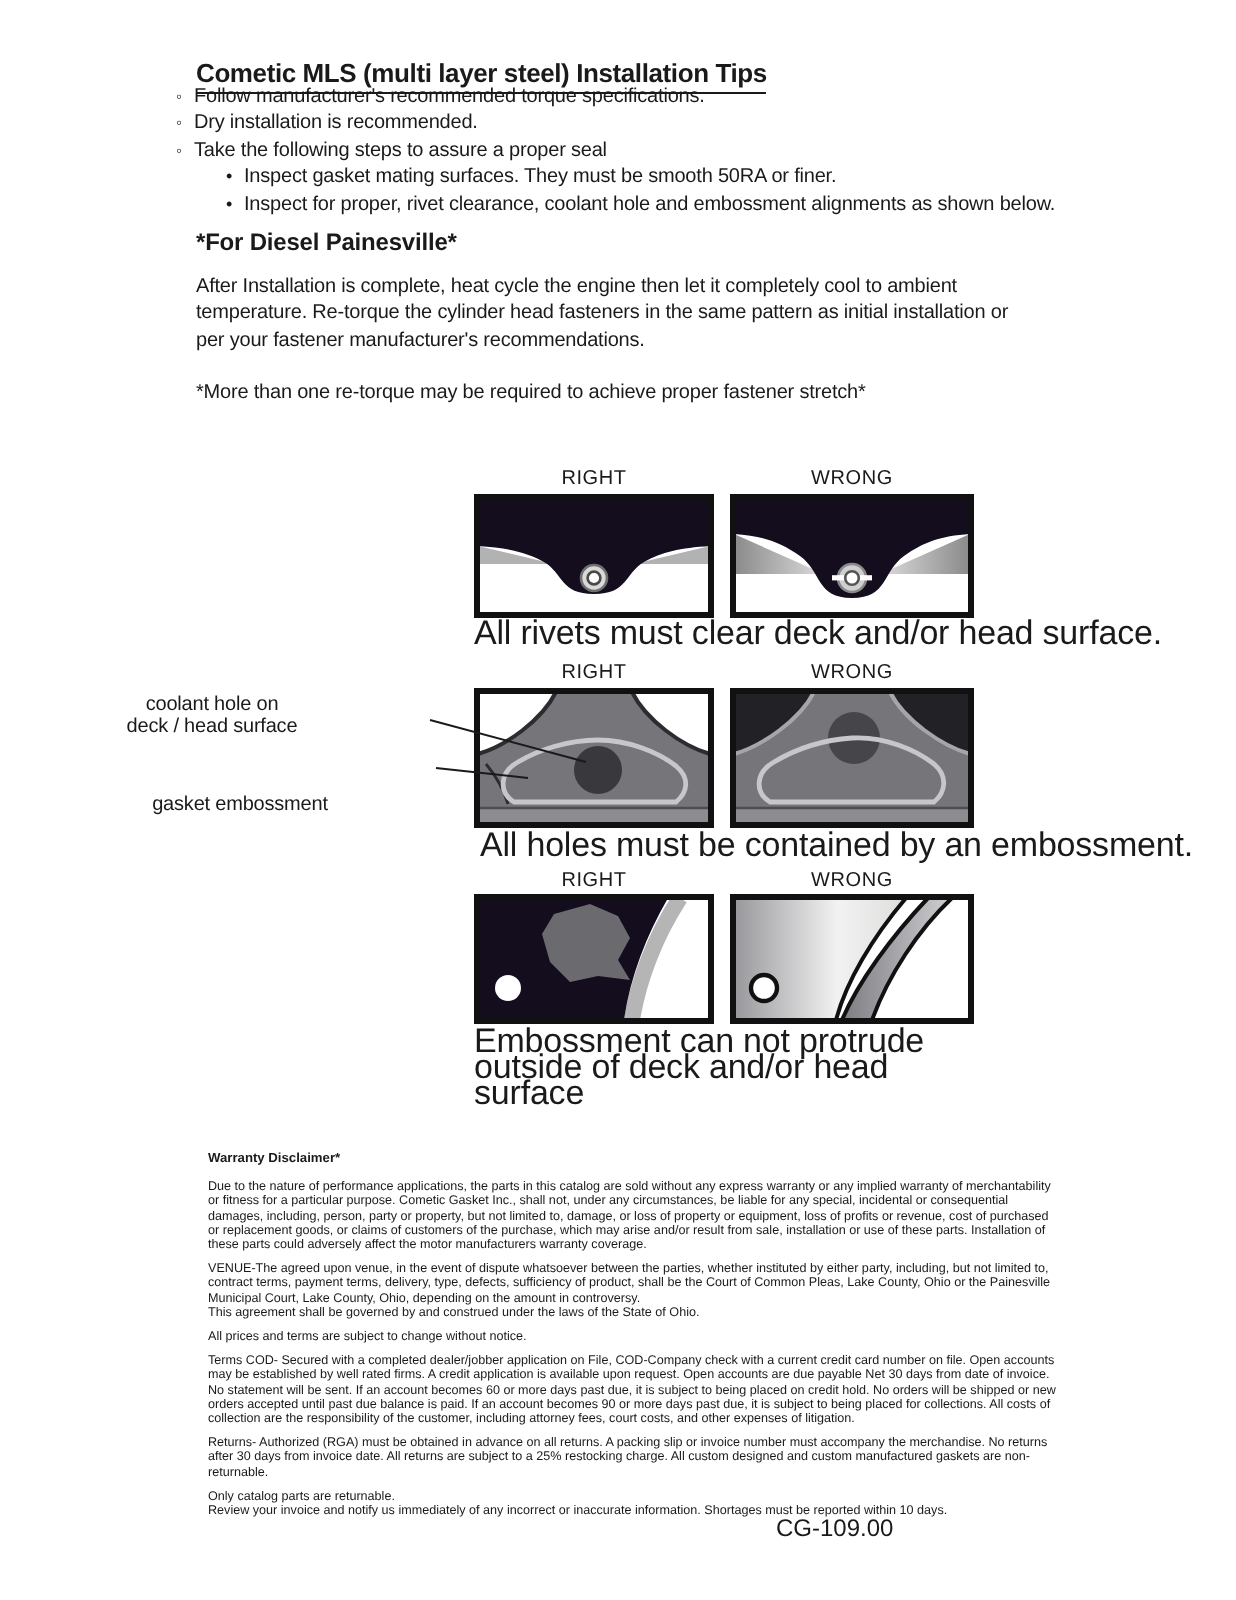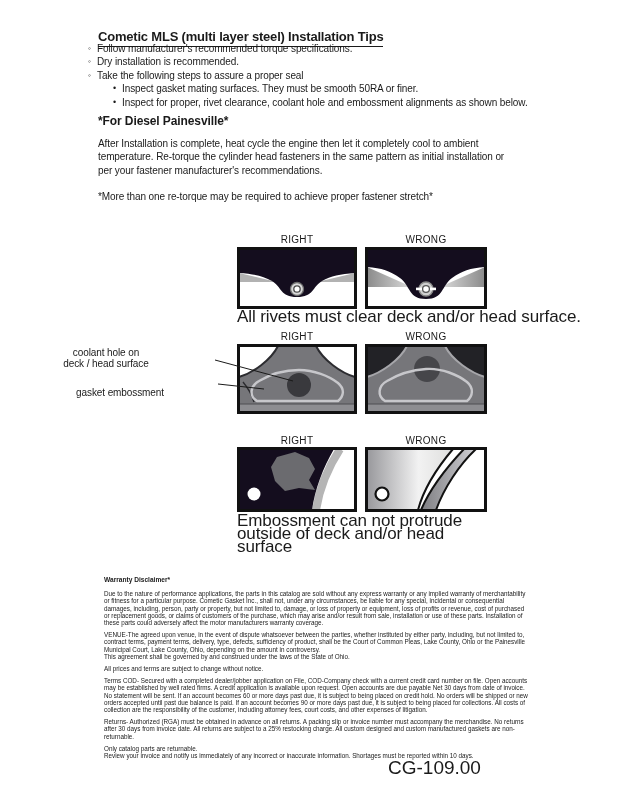--- a/index.html
+++ b/index.html
@@ -36,30 +36,30 @@
   .figlabels .l1{width:120px;text-align:center;}
   .figlabels .l2{width:122px;text-align:center;}
   .figboxes{position:absolute;left:237px;display:flex;gap:8px;}
   .figboxes svg{display:block;}
   .caption{position:absolute;font-size:17px;letter-spacing:-0.1px;line-height:13px;}
   .cap1{left:237px;top:310px;}
   .cap2{left:240px;top:416px;}
   .cap3{left:237px;top:514px;width:258px;}
 
   .fig2-side{position:absolute;left:0;top:348px;width:212px;text-align:center;font-size:10px;line-height:10.5px;letter-spacing:-0.1px;}
-  .fig2-side .lbl2{margin-top:19px;padding-left:28px;}
+  .fig2-side .lbl2{margin-top:29px;padding-left:28px;}
   .leader-overlay{position:absolute;left:0;top:0;width:618px;height:800px;pointer-events:none;}
 
   
   .disclaimer{position:absolute;left:104px;top:576px;width:427px;font-size:6.3px;line-height:7.2px;letter-spacing:0;}
   .disclaimer h3{font-size:6.6px;margin:0 0 7px 0;}
   .disclaimer p{margin:0 0 5px 0;}
   .disclaimer p.tight{margin:0;}
 
-  .footer-code{position:absolute;left:388px;top:757px;font-size:19px;letter-spacing:0;text-align:right;}
+  .footer-code{position:absolute;left:388px;top:757px;font-size:12px;letter-spacing:0;text-align:right;}
 </style>
 </head>
 <body>
 
 <div class="page">
 
   <h1 class="doc-title">Cometic MLS (multi layer steel) Installation Tips</h1>
 
   <div class="tips">
     <div class="tip">
@@ -154,20 +154,21 @@
       <rect x="1.5" y="1.5" width="119" height="67" fill="#76767a" stroke="#111" stroke-width="3"></rect>
       <rect x="2" y="60" width="118" height="8" fill="#8d8d91"></rect>
       <line x1="2" y1="60" x2="120" y2="60" stroke="#4e4e52" stroke-width="1.2"></line>
       <path d="M2,2 H42 C35,16 16,29 2,33 Z" fill="#222226" stroke="#a6a6aa" stroke-width="2"></path>
       <path d="M120,2 H80 C87,16 106,29 120,33 Z" fill="#222226" stroke="#a6a6aa" stroke-width="2"></path>
       <circle cx="62" cy="25" r="13" fill="#46464a"></circle>
       <path d="M20,57 C12,52 13,42 22,37 C32,31 46,26 61,25 C77,24 93,31 102,38 C109,44 108,52 102,57 Z" fill="none" stroke="#c7c7cb" stroke-width="2.4"></path>
       <rect x="1.5" y="1.5" width="119" height="67" fill="none" stroke="#111" stroke-width="3"></rect>
     </svg>
   </div>
+  <div class="caption cap2">All holes must be contained by an embossment.</div>
   <svg class="leader-overlay">
     <line x1="215" y1="360" x2="293" y2="381" stroke="#1a1a1a" stroke-width="1"></line>
     <line x1="218" y1="384" x2="264" y2="389" stroke="#1a1a1a" stroke-width="1"></line>
   </svg>
 
   <div class="figlabels" style="top:435px;">
     <span class="l1">RIGHT</span>
     <span class="l2">WRONG</span>
   </div>
   <div class="figboxes" style="top:447px;">

